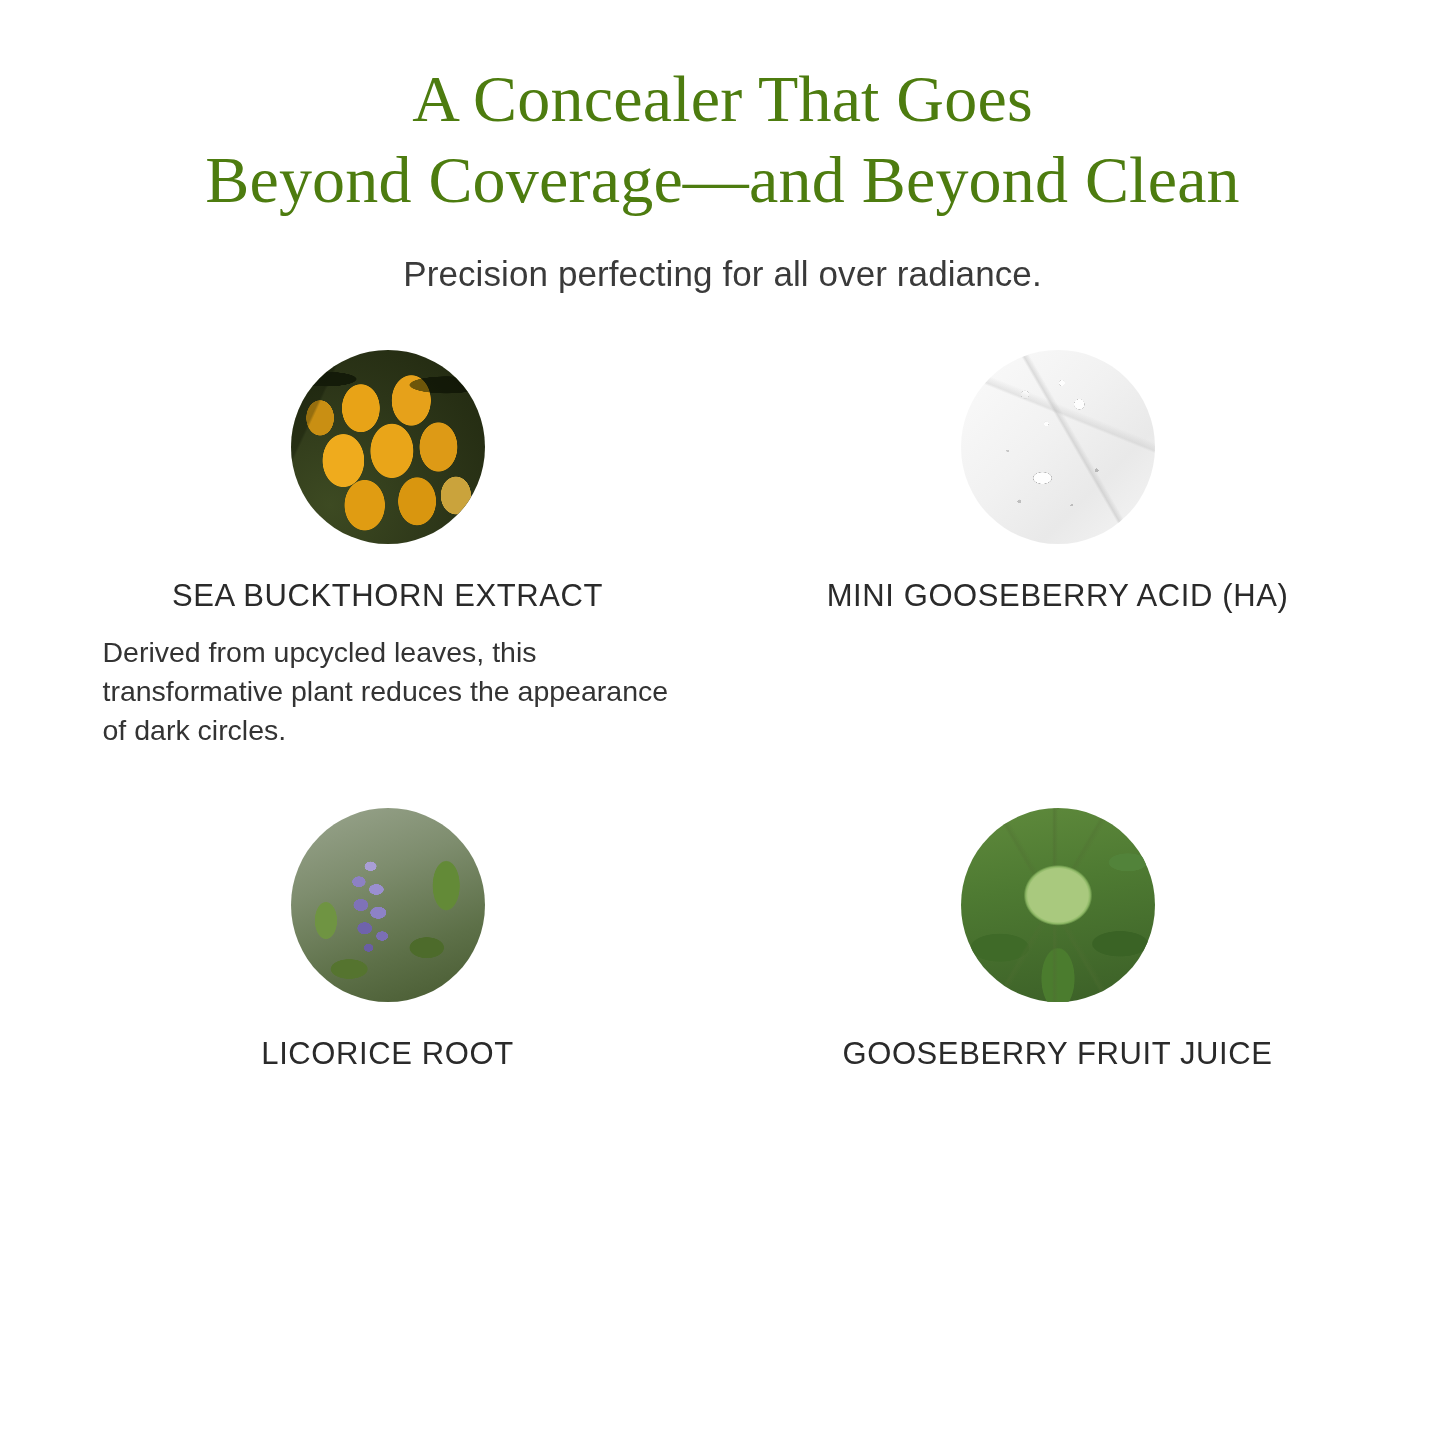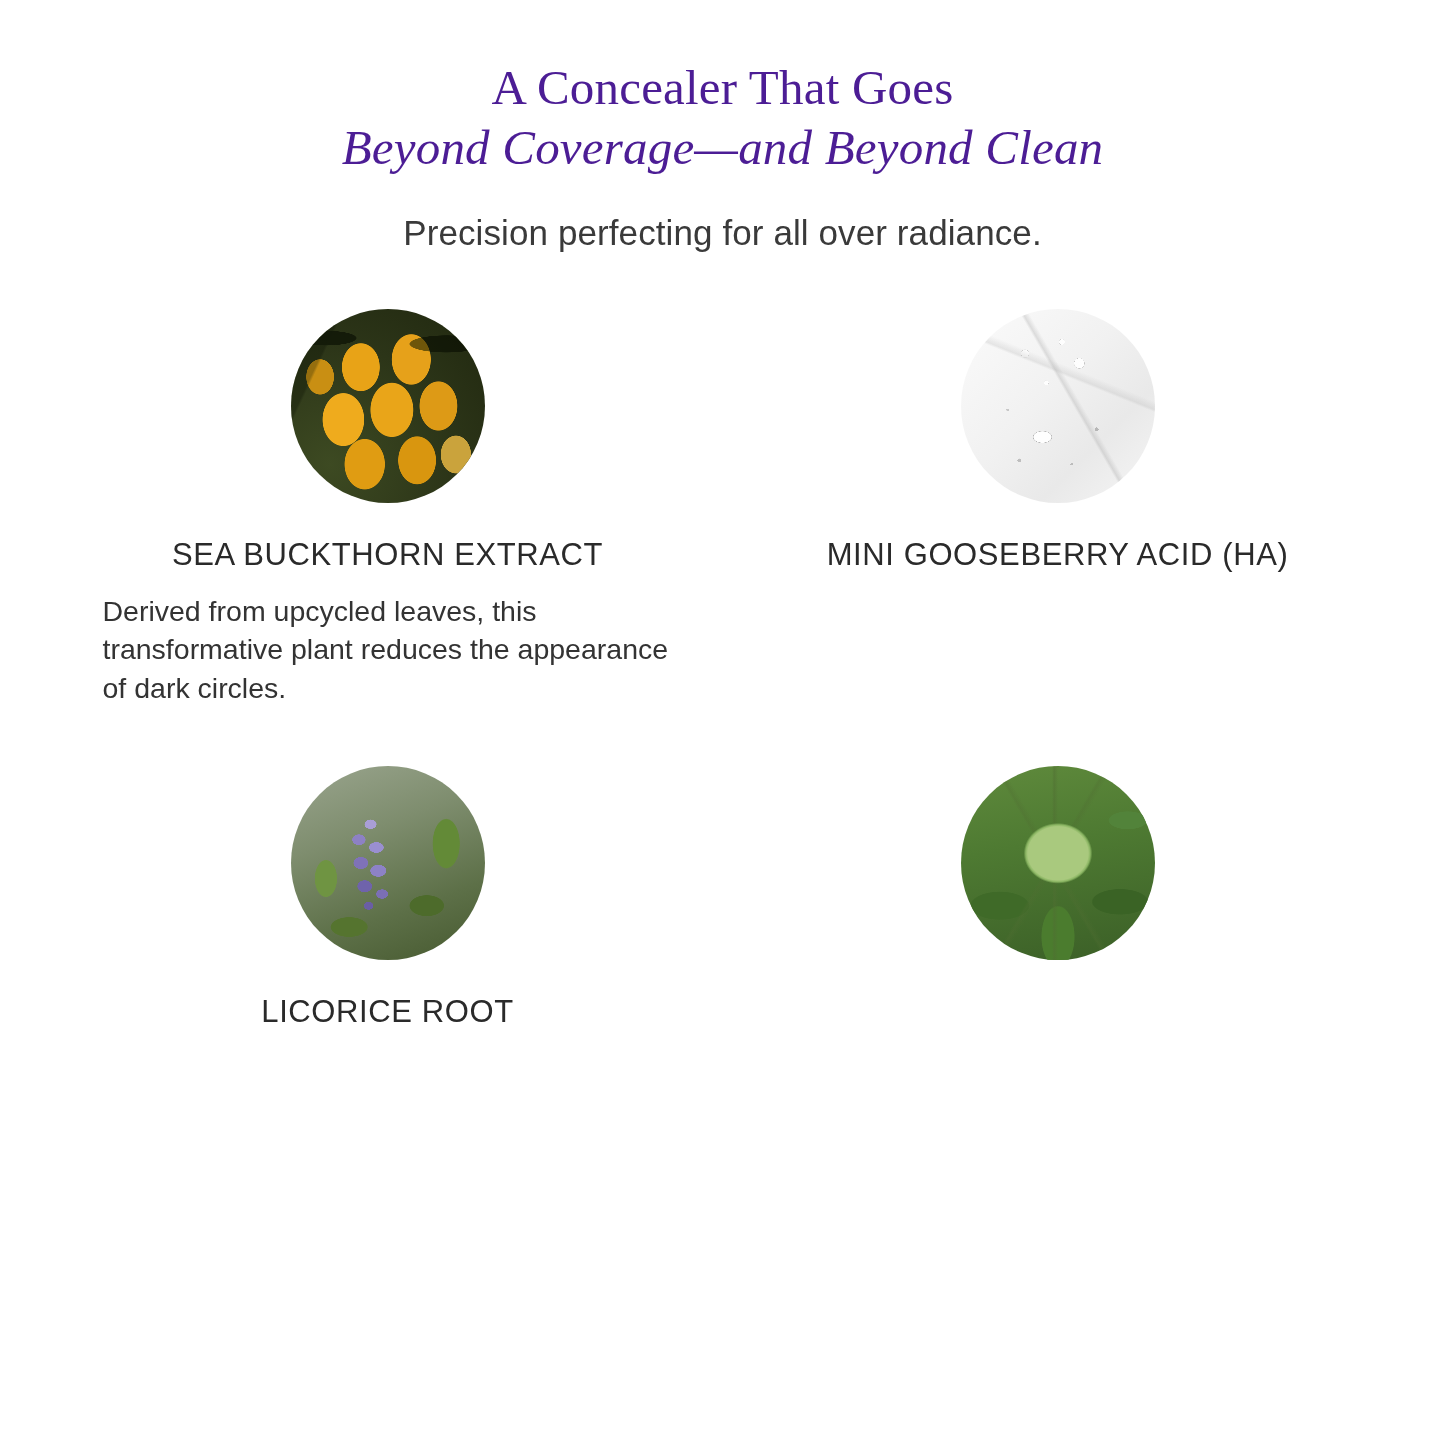--- a/index.html
+++ b/index.html
@@ -23,31 +23,30 @@
     padding: 0;
   }
 
   .header {
     padding-top: 58px;
     text-align: center;
   }
 
   .headline {
     font-family: "Liberation Serif", serif;
-    font-size: 49px;
+    font-size: 66px;
     line-height: 1.23;
     font-weight: 400;
     letter-spacing: 0.2px;
-    color: #4c1d95;
+    color: #4d7c0f;
     margin: 0 auto;
     max-width: 1280px;
   }
   .headline .l2 {
     display: block;
-    font-style: italic;
   }
 
   .subhead {
     margin: 34px auto 16px;
     font-family: "Liberation Sans", sans-serif;
     font-size: 35px;
     font-weight: 400;
     color: #3a3a3a;
     letter-spacing: 0.1px;
   }
@@ -242,16 +241,17 @@
       <div class="cap">MINI GOOSEBERRY ACID (HA)</div>
     </div>
 
     <div class="cell">
       <div class="circle art-licorice"></div>
       <div class="cap">LICORICE ROOT</div>
     </div>
 
     <div class="cell">
       <div class="circle art-gooseberry"></div>
+      <div class="cap">GOOSEBERRY FRUIT JUICE</div>
     </div>
 
   </div>
 </div>
 
 </body></html>

